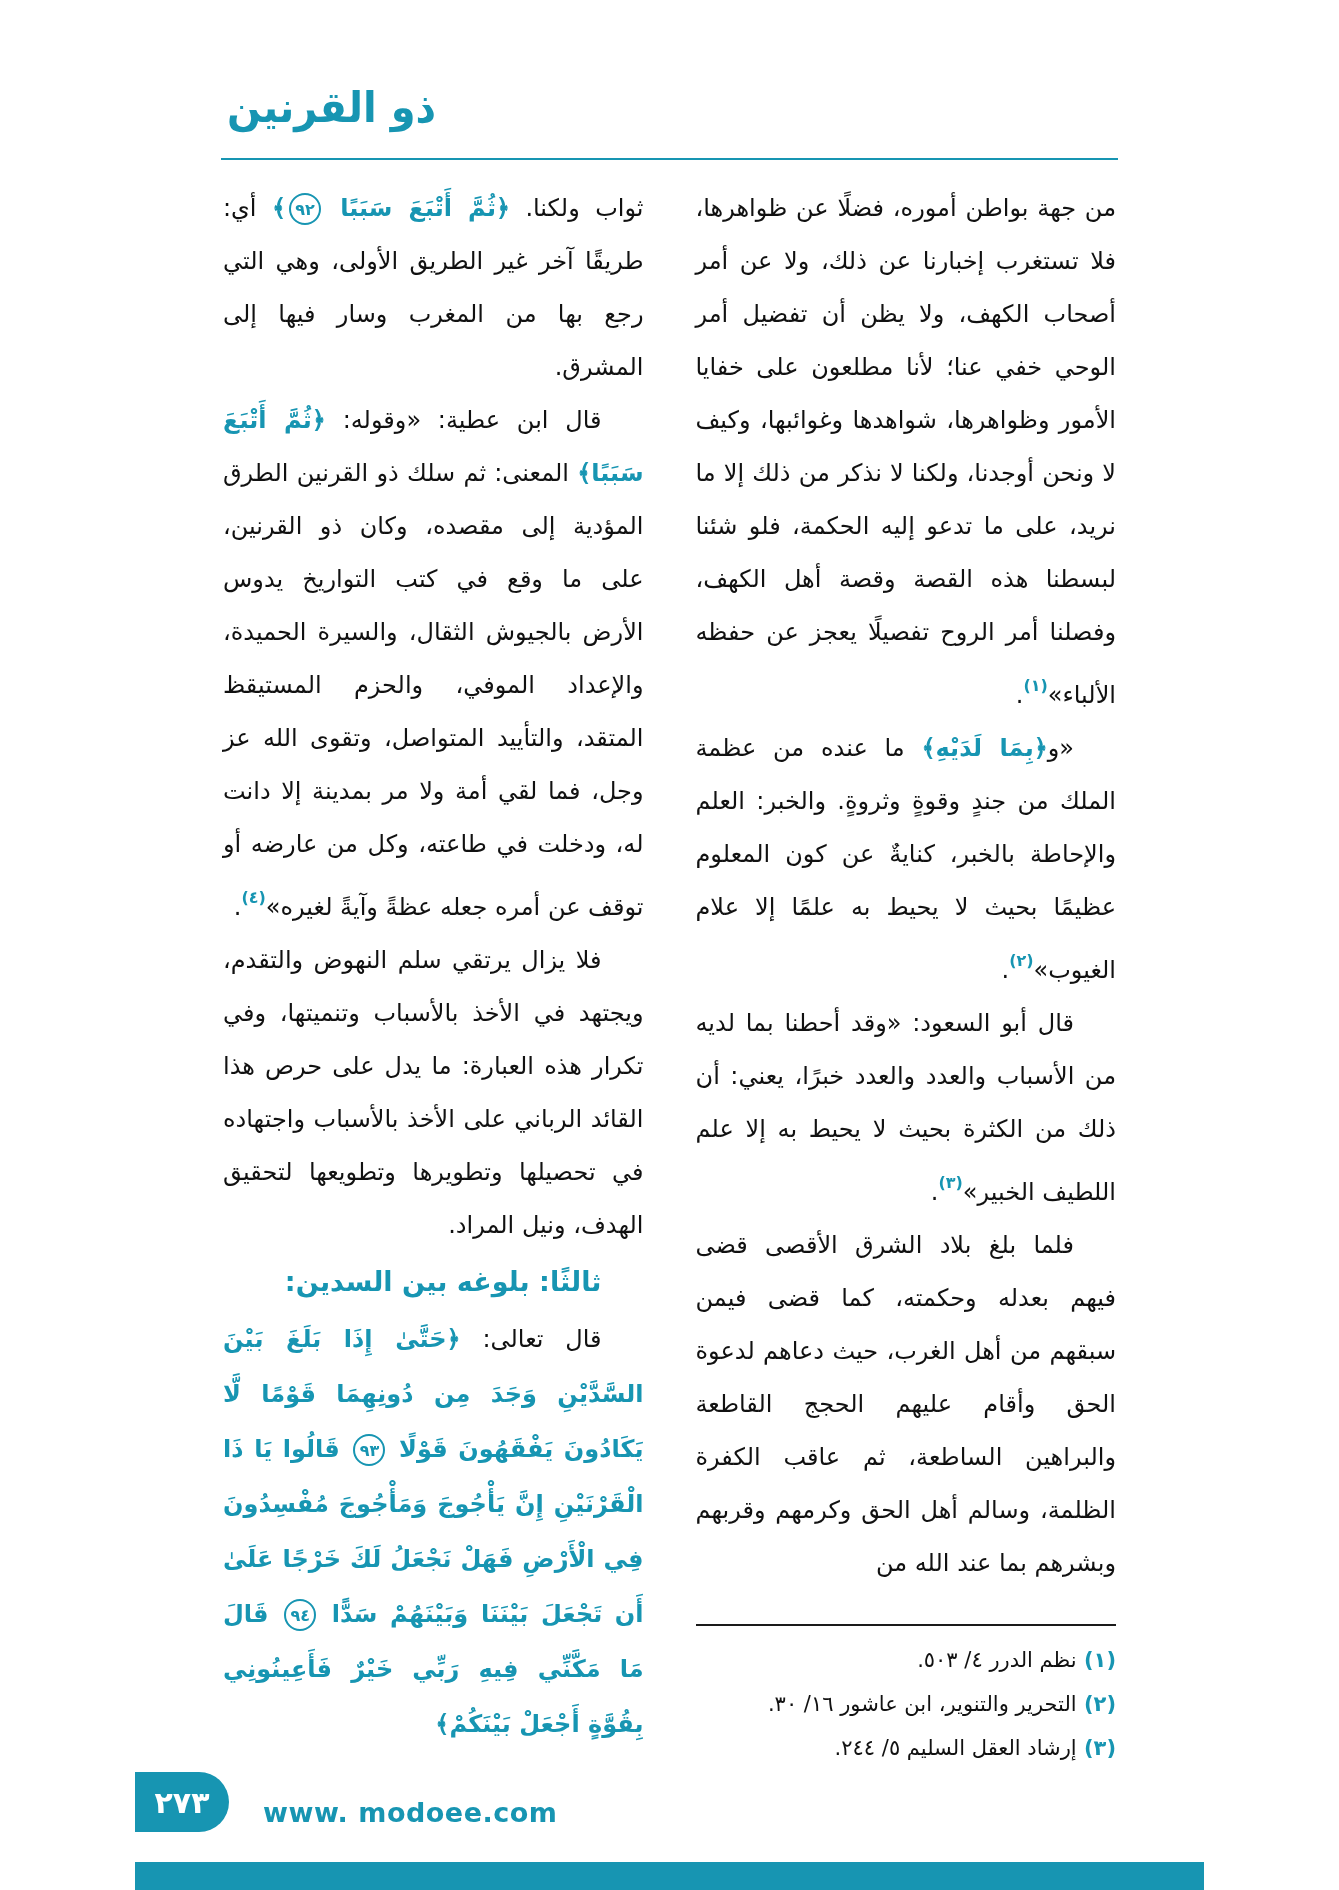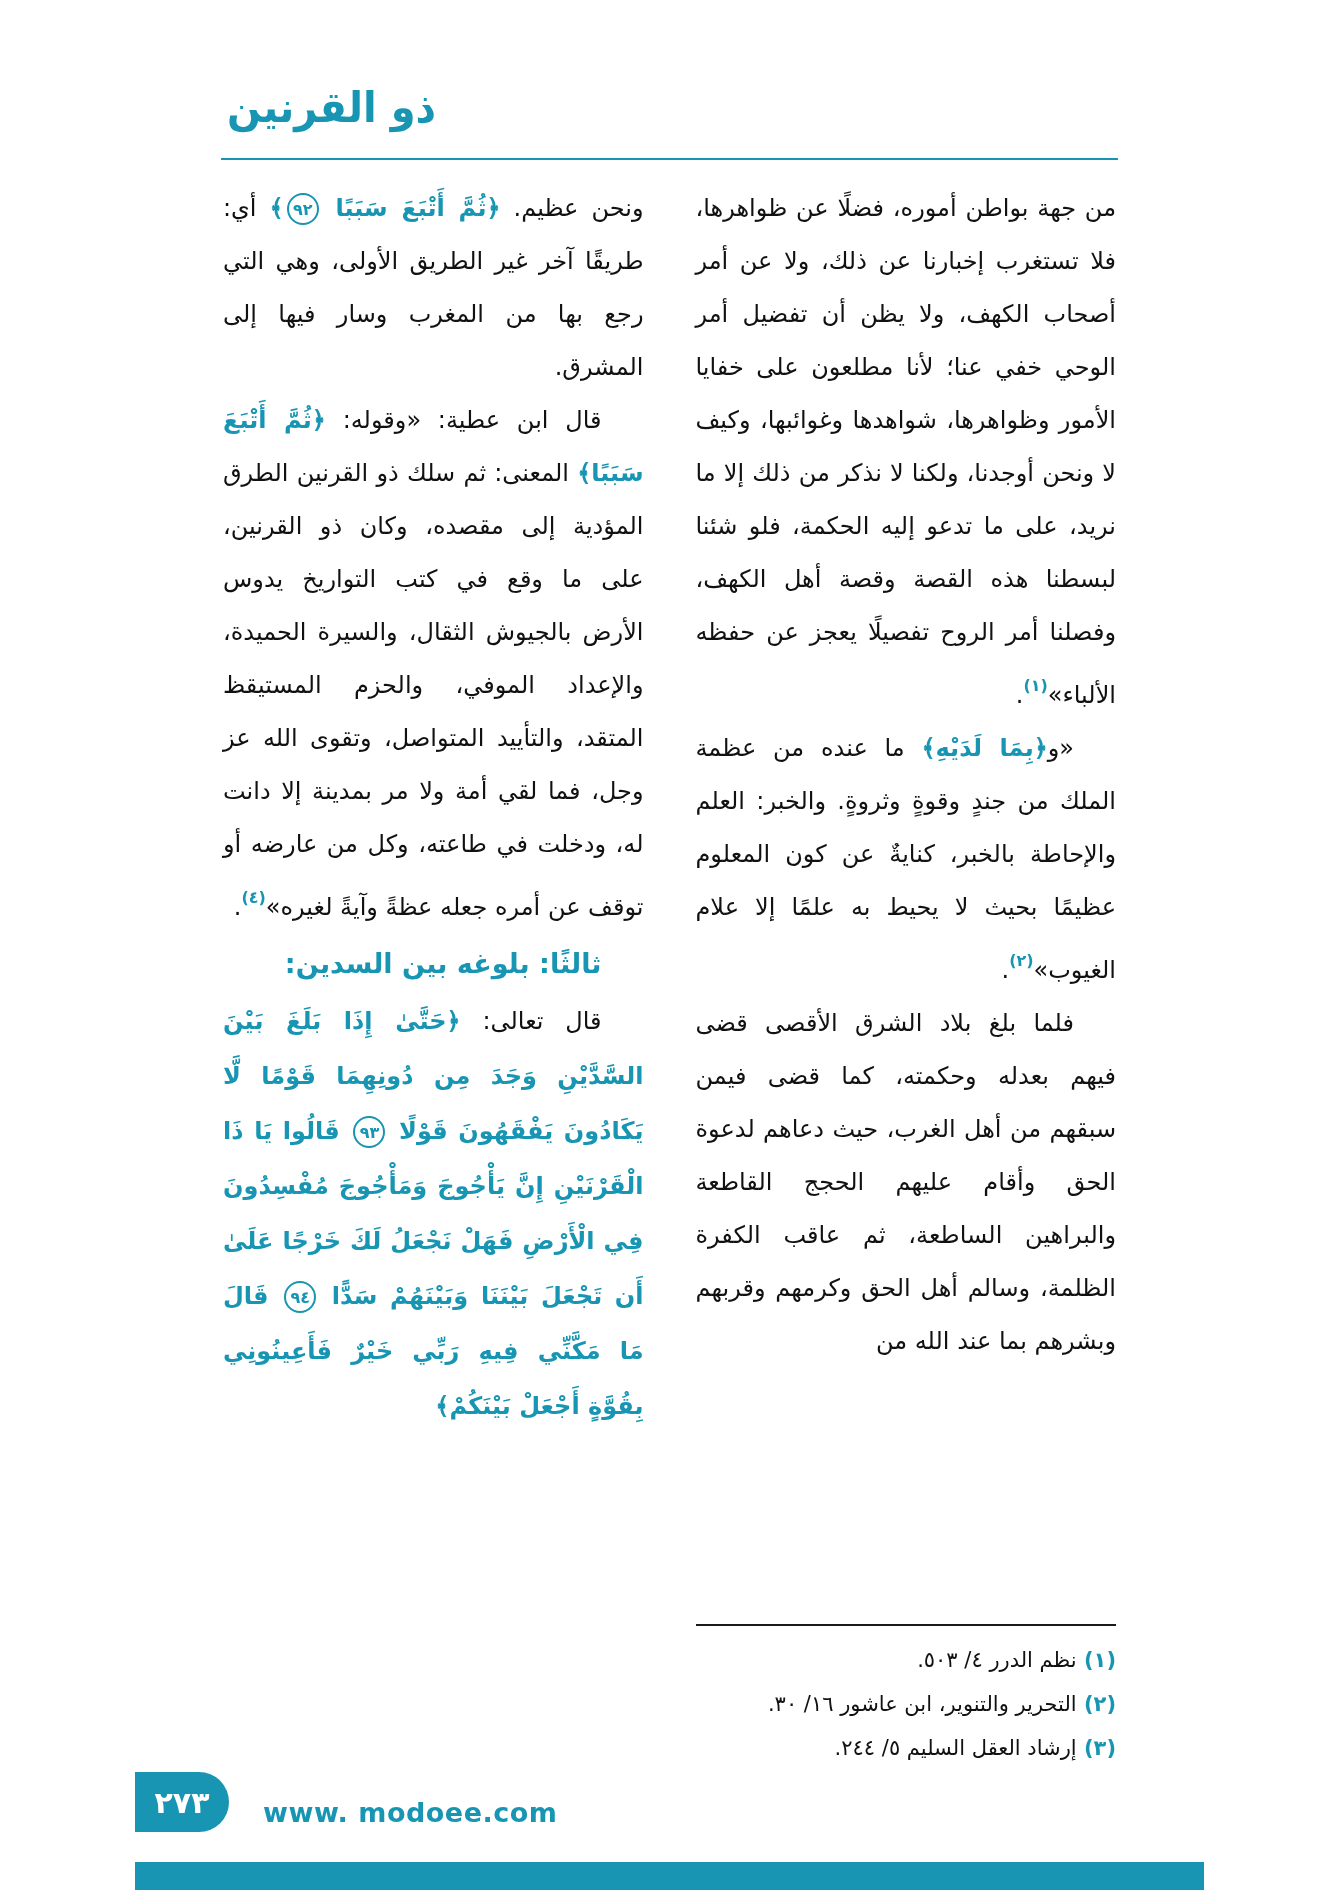--- a/index.html
+++ b/index.html
@@ -172,32 +172,34 @@
 <div class="page">
 
   <div class="header-title">ذو القرنين</div>
   <div class="header-rule"></div>
 
   <main class="columns">
 
     <section class="col">
       <p class="para no-indent"><span class="seg-normal">من جهة بواطن أموره، فضلًا عن ظواهرها، فلا تستغرب إخبارنا عن ذلك، ولا عن أمر أصحاب الكهف، ولا يظن أن تفضيل أمر الوحي خفي عنا؛ لأنا مطلعون على خفايا الأمور وظواهرها، شواهدها وغوائبها، وكيف لا ونحن أوجدنا، ولكنا لا نذكر من ذلك إلا ما نريد، على ما تدعو إليه الحكمة، فلو شئنا لبسطنا هذه القصة وقصة أهل الكهف، وفصلنا أمر الروح تفصيلًا يعجز عن حفظه الألباء»</span><span class="seg-footref">(١)</span><span class="seg-normal">.</span></p>
       <p class="para"><span class="seg-normal">«و</span><span class="seg-quran">﴿بِمَا لَدَيْهِ﴾</span><span class="seg-normal"> ما عنده من عظمة الملك من جندٍ وقوةٍ وثروةٍ. والخبر: العلم والإحاطة بالخبر، كنايةٌ عن كون المعلوم عظيمًا بحيث لا يحيط به علمًا إلا علام الغيوب»</span><span class="seg-footref">(٢)</span><span class="seg-normal">.</span></p>
+      <p class="para"><span class="seg-normal">قال أبو السعود: «وقد أحطنا بما لديه من الأسباب والعدد والعدد خبرًا، يعني: أن ذلك من الكثرة بحيث لا يحيط به إلا علم اللطيف الخبير»</span><span class="seg-footref">(٣)</span><span class="seg-normal">.</span></p>
       <p class="para"><span class="seg-normal">فلما بلغ بلاد الشرق الأقصى قضى فيهم بعدله وحكمته، كما قضى فيمن سبقهم من أهل الغرب، حيث دعاهم لدعوة الحق وأقام عليهم الحجج القاطعة والبراهين الساطعة، ثم عاقب الكفرة الظلمة، وسالم أهل الحق وكرمهم وقربهم وبشرهم بما عند الله من</span></p>
       <div class="footnotes">
         <div class="fn-rule full"></div>
         <div class="fn"><span class="seg-fnnum">(١) </span><span class="seg-fn">نظم الدرر ٤/ ٥٠٣.</span></div>
         <div class="fn"><span class="seg-fnnum">(٢) </span><span class="seg-fn">التحرير والتنوير، ابن عاشور ١٦/ ٣٠.</span></div>
         <div class="fn"><span class="seg-fnnum">(٣) </span><span class="seg-fn">إرشاد العقل السليم ٥/ ٢٤٤.</span></div>
       </div>
     </section>
 
     <section class="col">
-      <p class="para no-indent"><span class="seg-normal">ونحن عظيم. </span><span class="seg-quran">﴿ثُمَّ أَتْبَعَ سَبَبًا </span><span class="seg-ayah">٩٢</span><span class="seg-quran">﴾</span><span class="seg-normal"> أي: طريقًا آخر غير الطريق الأولى، وهي التي رجع بها من المغرب وسار فيها إلى المشرق.</span></p>
+      <p class="para no-indent"><span class="seg-normal">ثواب ولكنا. </span><span class="seg-quran">﴿ثُمَّ أَتْبَعَ سَبَبًا </span><span class="seg-ayah">٩٢</span><span class="seg-quran">﴾</span><span class="seg-normal"> أي: طريقًا آخر غير الطريق الأولى، وهي التي رجع بها من المغرب وسار فيها إلى المشرق.</span></p>
       <p class="para"><span class="seg-normal">قال ابن عطية: «وقوله: </span><span class="seg-quran">﴿ثُمَّ أَتْبَعَ سَبَبًا﴾</span><span class="seg-normal"> المعنى: ثم سلك ذو القرنين الطرق المؤدية إلى مقصده، وكان ذو القرنين، على ما وقع في كتب التواريخ يدوس الأرض بالجيوش الثقال، والسيرة الحميدة، والإعداد الموفي، والحزم المستيقظ المتقد، والتأييد المتواصل، وتقوى الله عز وجل، فما لقي أمة ولا مر بمدينة إلا دانت له، ودخلت في طاعته، وكل من عارضه أو توقف عن أمره جعله عظةً وآيةً لغيره»</span><span class="seg-footref">(٤)</span><span class="seg-normal">.</span></p>
+      <p class="para"><span class="seg-normal">فلا يزال يرتقي سلم النهوض والتقدم، ويجتهد في الأخذ بالأسباب وتنميتها، وفي تكرار هذه العبارة: ما يدل على حرص هذا القائد الرباني على الأخذ بالأسباب واجتهاده في تحصيلها وتطويرها وتطويعها لتحقيق الهدف، ونيل المراد.</span></p>
       <h2 class="section-heading">ثالثًا: بلوغه بين السدين:</h2>
       <p class="para verse-para"><span class="seg-normal">قال تعالى: </span><span class="seg-quran">﴿حَتَّىٰ إِذَا بَلَغَ بَيْنَ السَّدَّيْنِ وَجَدَ مِن دُونِهِمَا قَوْمًا لَّا يَكَادُونَ يَفْقَهُونَ قَوْلًا </span><span class="seg-ayah">٩٣</span><span class="seg-quran"> قَالُوا يَا ذَا الْقَرْنَيْنِ إِنَّ يَأْجُوجَ وَمَأْجُوجَ مُفْسِدُونَ فِي الْأَرْضِ فَهَلْ نَجْعَلُ لَكَ خَرْجًا عَلَىٰ أَن تَجْعَلَ بَيْنَنَا وَبَيْنَهُمْ سَدًّا </span><span class="seg-ayah">٩٤</span><span class="seg-quran"> قَالَ مَا مَكَّنِّي فِيهِ رَبِّي خَيْرٌ فَأَعِينُونِي بِقُوَّةٍ أَجْعَلْ بَيْنَكُمْ﴾</span></p>
     </section>
 
   </main>
 
   <div class="page-badge">
     <span>٢٧٣</span>
   </div>
   <div class="website">www. modoee.com</div>

